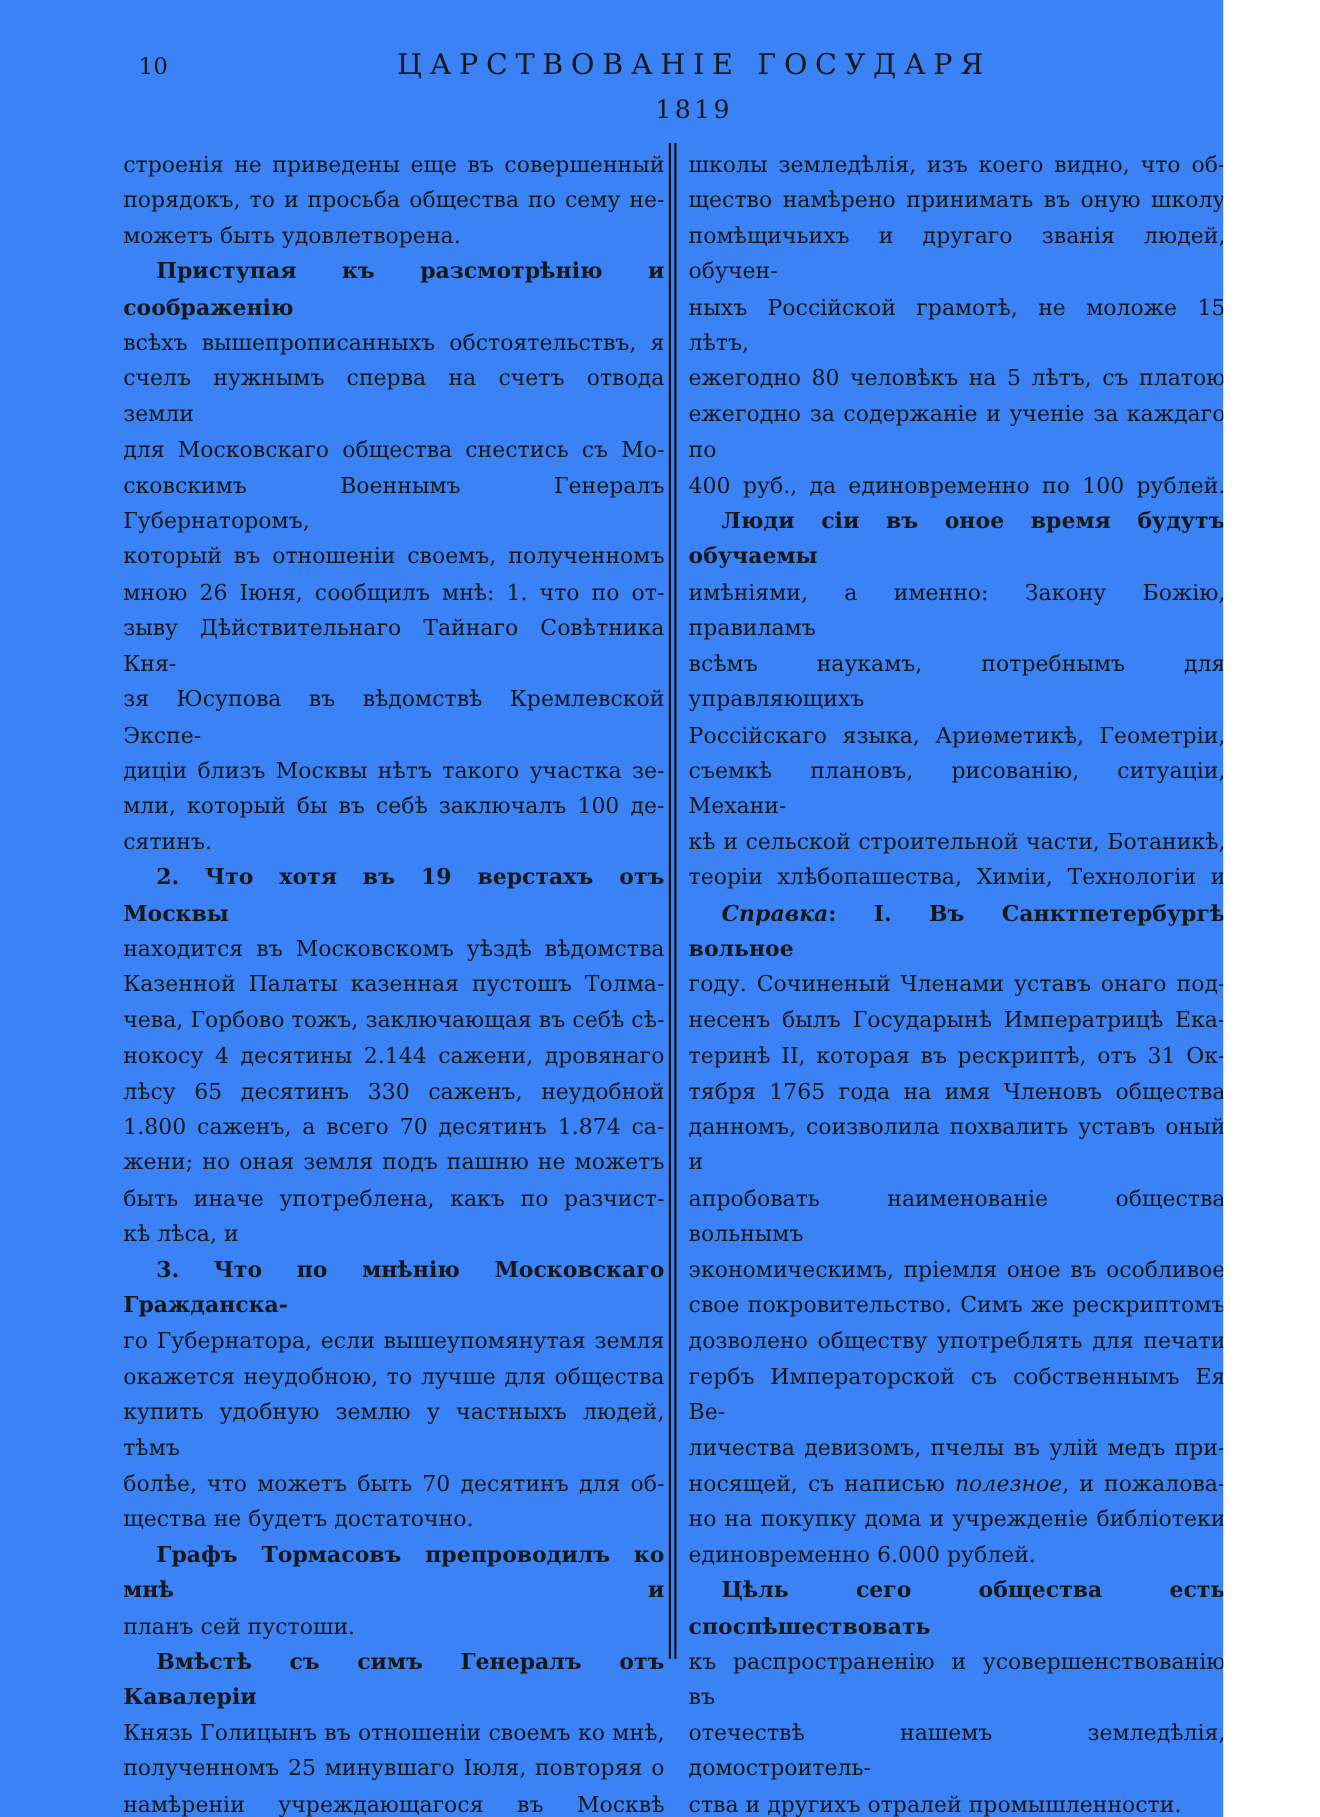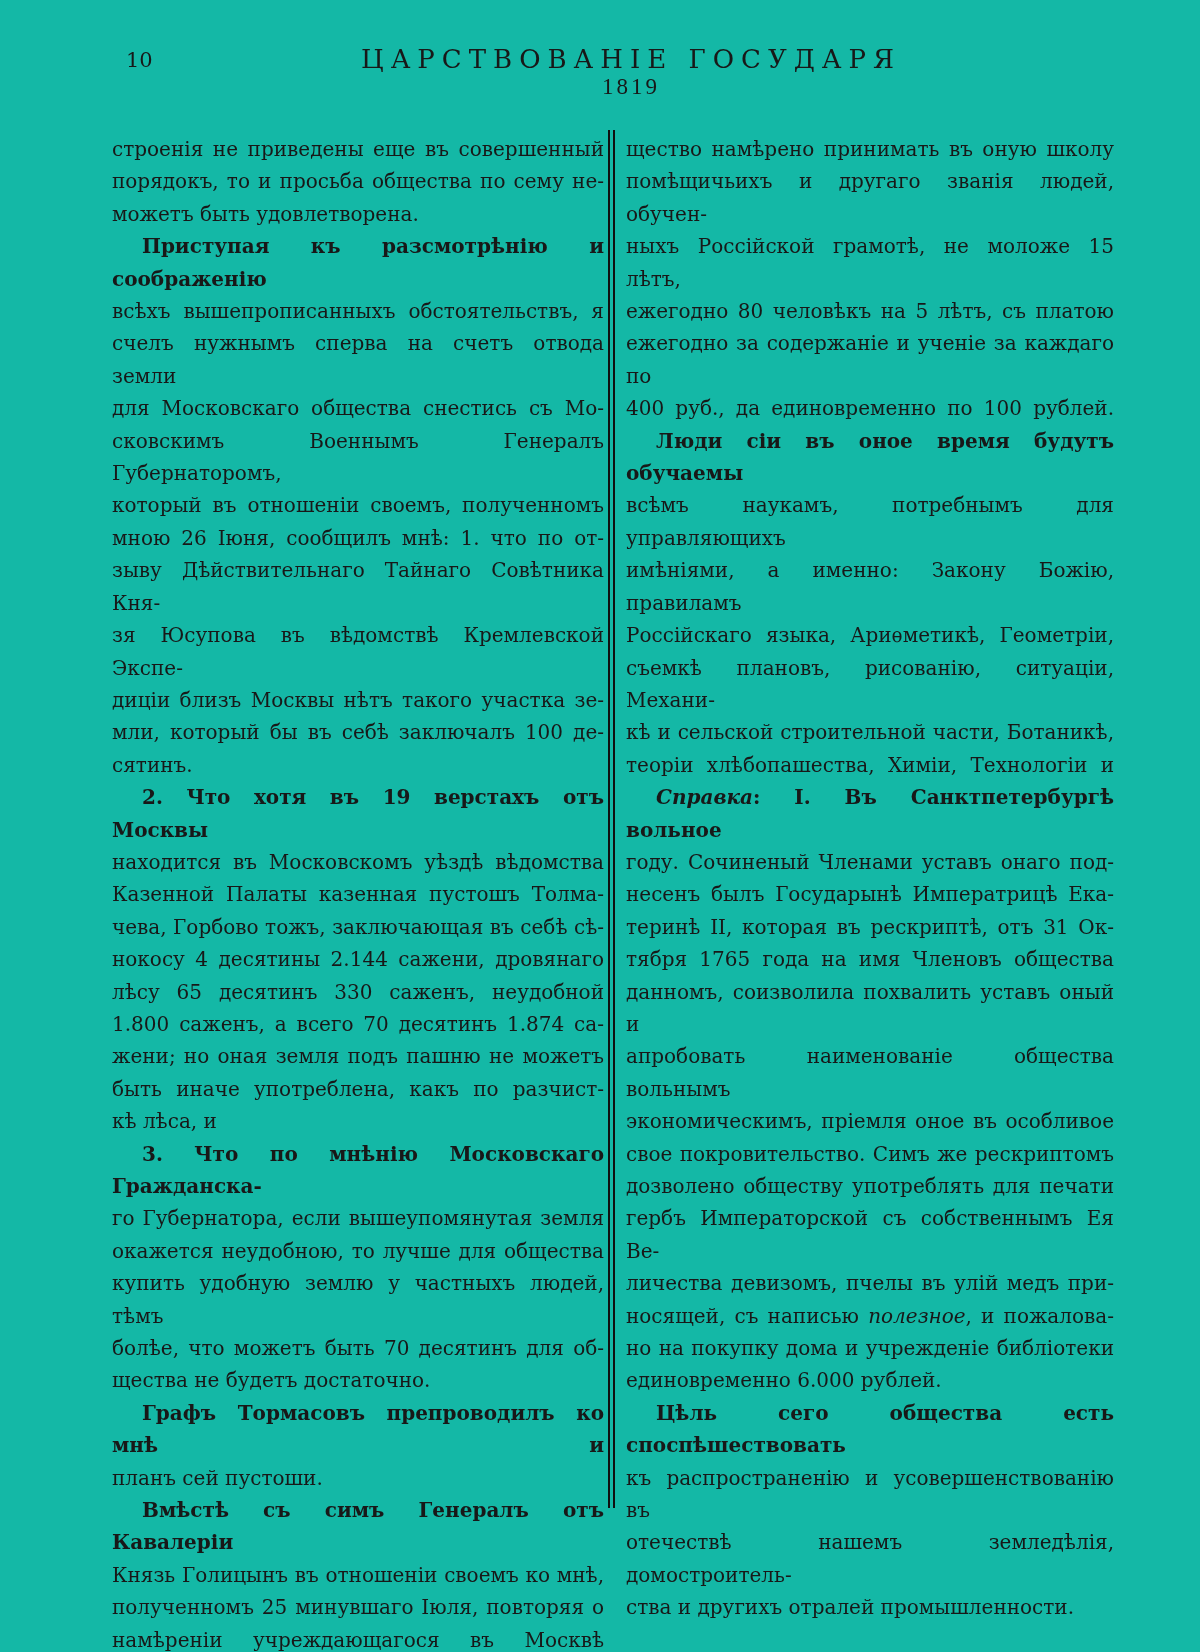--- a/index.html
+++ b/index.html
@@ -1,23 +1,23 @@
 <!DOCTYPE html>
 <html lang="ru"><head>
 <meta charset="utf-8">
 <style>
   html, body {
     margin: 0; padding: 0;
     background: #ffffff;
   }
   .page {
     position: relative;
-    width: 1200px;
+    width: 1112px;
     height: 1652px;
-    background: #14b8a6;
+    background: #3b82f6;
     color: #181818;
     font-family: "DejaVu Serif", "Liberation Serif", serif;
     overflow: hidden;
   }
   .pagenum {
     position: absolute;
     left: 126px;
     top: 48px;
     font-size: 21px;
   }
@@ -27,23 +27,23 @@
     top: 44px;
     width: 990px;
     text-align: center;
   }
   .title {
     font-size: 26px;
     letter-spacing: 7px;
     white-space: nowrap;
   }
   .year {
+    margin-top: 13px;
     font-size: 23px;
     letter-spacing: 3px;
-    font-family: Liberation Serif, serif;
   }
   .body {
     position: absolute;
     top: 133px;
     left: 112px;
     display: flex;
     align-items: flex-start;
   }
   .col {
     font-size: 20px;
@@ -130,31 +130,32 @@
           <div class="line j"><span>Князь Голицынъ въ отношеніи своемъ ко мнѣ,</span></div>
           <div class="line j"><span>полученномъ 25 минувшаго Іюля, повторяя о</span></div>
           <div class="line j"><span>намѣреніи учреждающагося въ Москвѣ означен-</span></div>
           <div class="line j"><span>наго общества сельскаго хозяйства, проситъ</span></div>
           <div class="line j"><span>между прочимъ о исходатайствованіи у Его</span></div>
         </div>
       </div>
     <div class="divider"></div>
     <div class="col col-right">
         <div class="para">
+          <div class="line j"><span>школы земледѣлія, изъ коего видно, что об-</span></div>
           <div class="line j"><span>щество намѣрено принимать въ оную школу</span></div>
           <div class="line j"><span>помѣщичьихъ и другаго званія людей, обучен-</span></div>
           <div class="line j"><span>ныхъ Россійской грамотѣ, не моложе 15 лѣтъ,</span></div>
           <div class="line j"><span>ежегодно 80 человѣкъ на 5 лѣтъ, съ платою</span></div>
           <div class="line j"><span>ежегодно за содержаніе и ученіе за каждаго по</span></div>
           <div class="line j"><span>400 руб., да единовременно по 100 рублей.</span></div>
         </div>
         <div class="para">
           <div class="line j ind"><span>Люди сіи въ оное время будутъ обучаемы</span></div>
+          <div class="line j"><span>имѣніями, а именно: Закону Божію, правиламъ</span></div>
           <div class="line j"><span>всѣмъ наукамъ, потребнымъ для управляющихъ</span></div>
-          <div class="line j"><span>имѣніями, а именно: Закону Божію, правиламъ</span></div>
           <div class="line j"><span>Россійскаго языка, Ариѳметикѣ, Геометріи,</span></div>
           <div class="line j"><span>съемкѣ плановъ, рисованію, ситуаціи, Механи-</span></div>
           <div class="line j"><span>кѣ и сельской строительной части, Ботаникѣ,</span></div>
           <div class="line j"><span>теоріи хлѣбопашества, Химіи, Технологіи и</span></div>
         </div>
         <div class="para">
           <div class="line j ind"><i>Справка</i><span>: I. Въ Санктпетербургѣ вольное</span></div>
           <div class="line j"><span>году. Сочиненый Членами уставъ онаго под-</span></div>
           <div class="line j"><span>несенъ былъ Государынѣ Императрицѣ Ека-</span></div>
           <div class="line j"><span>теринѣ II, которая въ рескриптѣ, отъ 31 Ок-</span></div>

